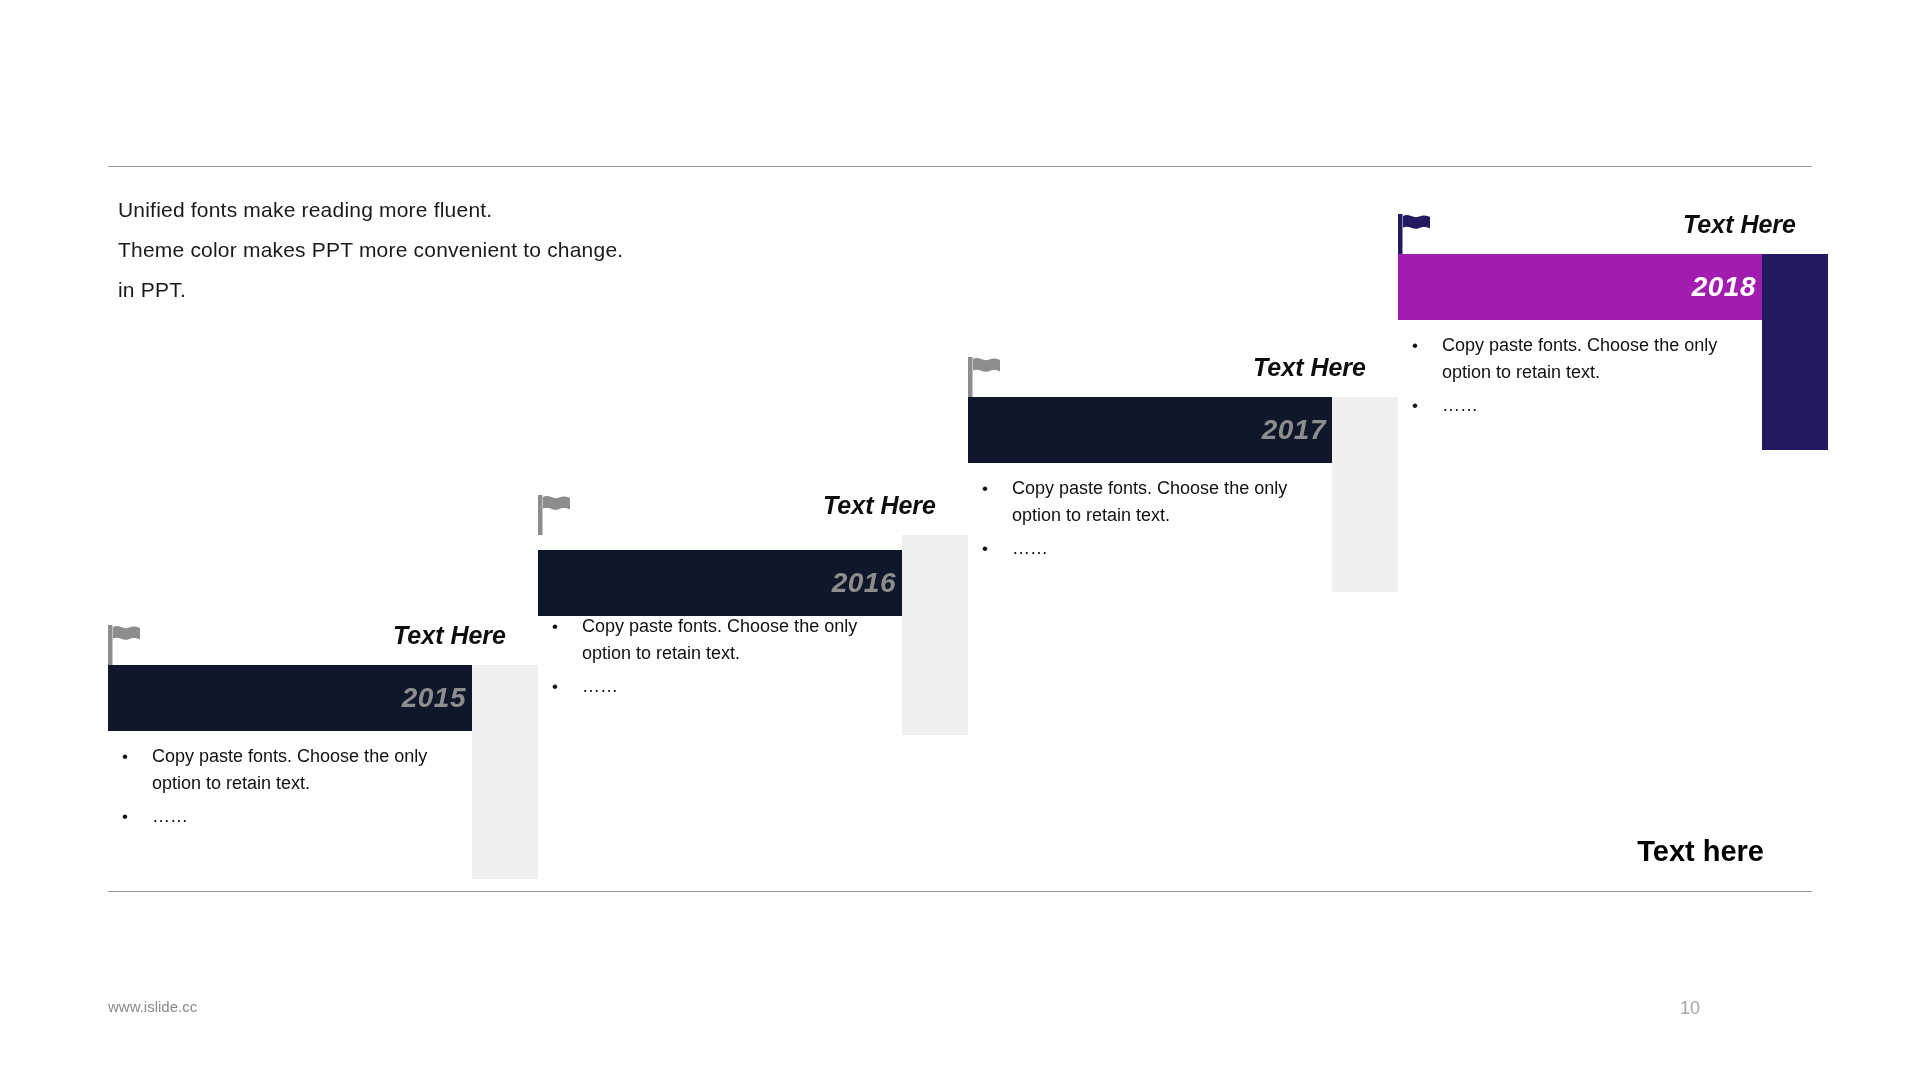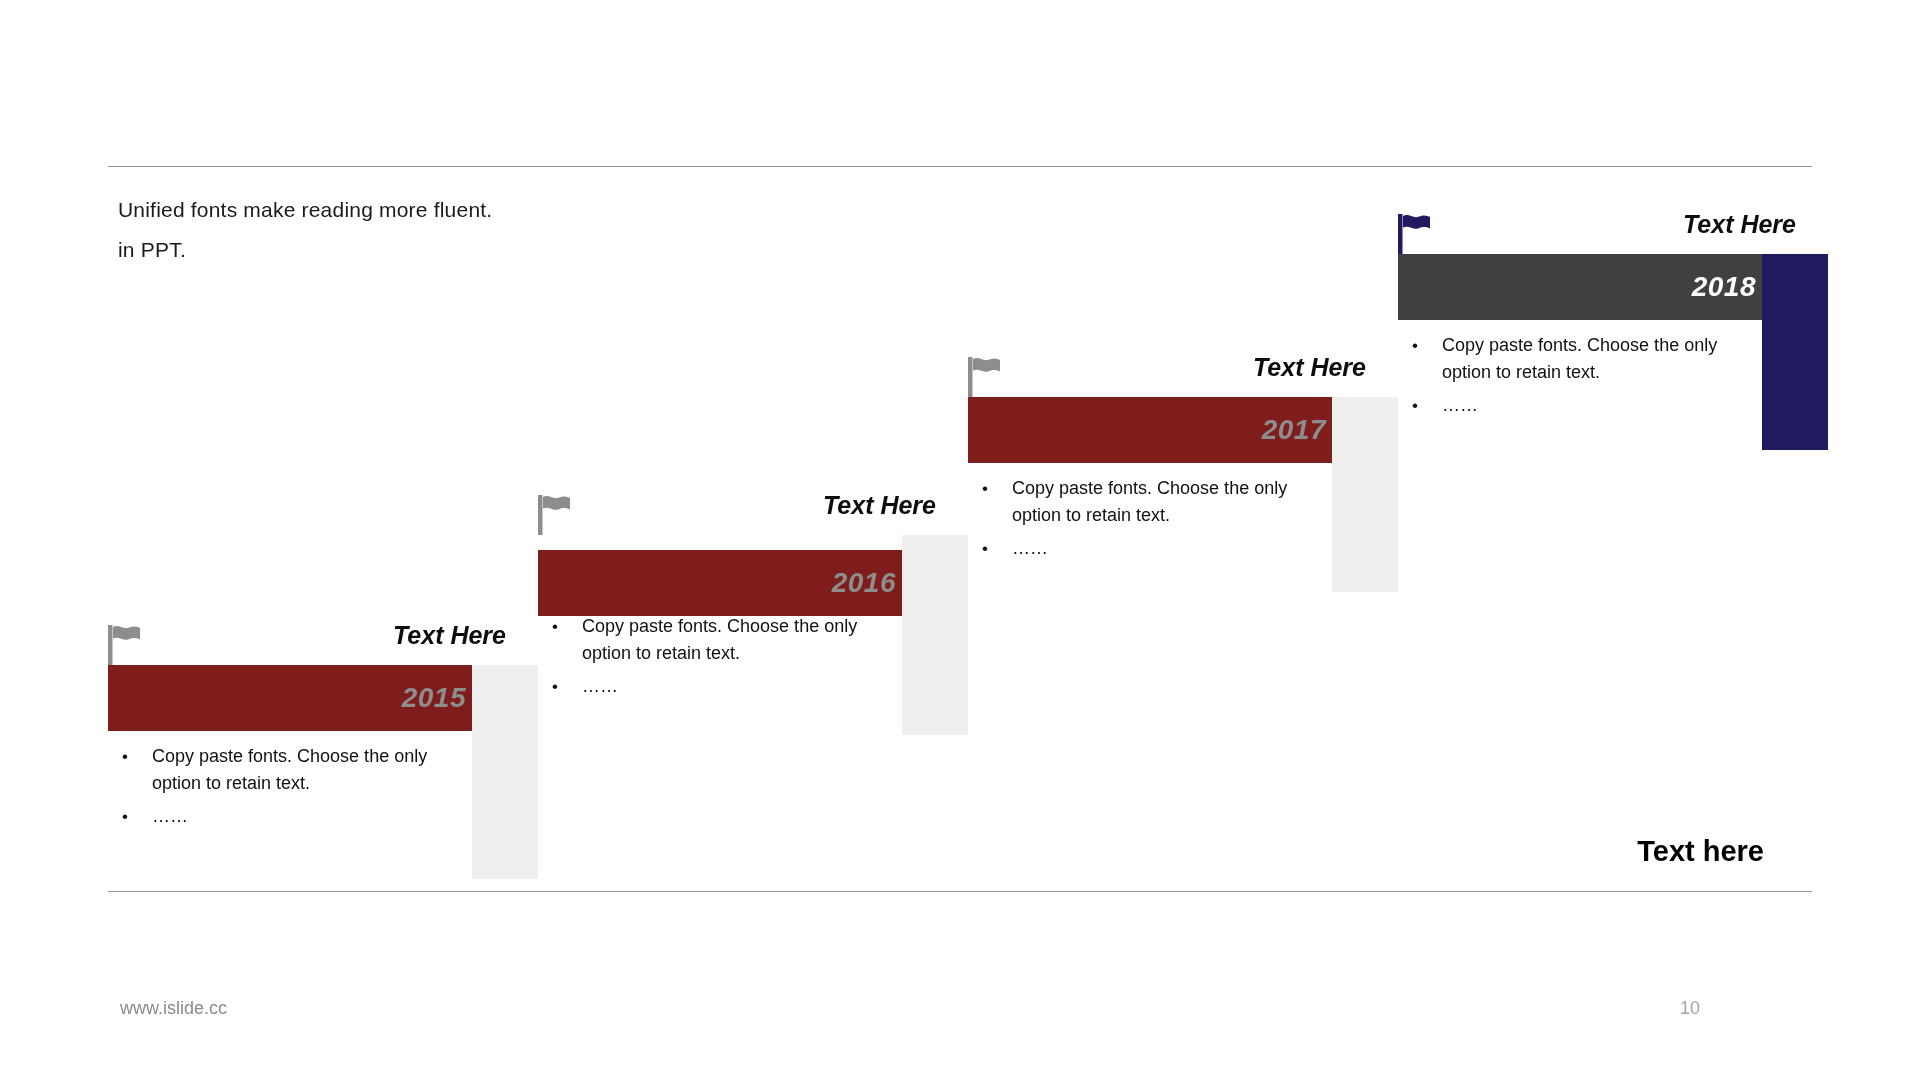--- a/index.html
+++ b/index.html
@@ -119,26 +119,26 @@
     flex: 0 0 auto;
     width: 30px;
     text-align: left;
     padding-left: 8px;
     font-size: 17px;
     line-height: 27px;
   }
   .bullet-text { flex: 1 1 auto; }
 
   
-  .step.light .step-header { background: #7f1d1d; }
+  .step.light .step-header { background: #0f172a; }
   .step.light .step-strip  { background: #efefef; }
   .step.light .step-year   { color: #8d8d8d; }
 
   
-  .step.accent .step-header { background: #404040; }
+  .step.accent .step-header { background: #a21caf; }
   .step.accent .step-strip  { background: #211a5e; }
   .step.accent .step-year   { color: #ffffff; }
 
   
   #summary-title {
     position: absolute;
     right: 108px;
     top: 835px;
     font-size: 29px;
     font-weight: bold;
@@ -152,42 +152,43 @@
     width: 470px;
     font-size: 19px;
     line-height: 35px;
     text-align: right;
     color: #111111;
   }
 
   
   #footer-site {
     position: absolute;
-    left: 120px;
+    left: 108px;
     top: 998px;
-    font-size: 18px;
+    font-size: 15px;
     color: #8a8a8a;
   }
   #footer-page {
     position: absolute;
     right: 172px;
     top: 998px;
     font-size: 18px;
     color: #a5a5a5;
   }
 </style>
 </head>
 <body>
 
 <div id="slide">
 
   <div class="rule" id="rule-top"></div>
 
   <div id="intro">
     <p>Unified fonts make reading more fluent.</p>
+    <p>Theme color makes PPT more convenient to change.</p>
     <p>in PPT.</p>
   </div>
 
   <div class="step light" id="step-0" style="left:108px; top:665px; width:430px;">
     <span class="flag">
       <svg width="34" height="40" viewBox="0 0 34 40" aria-hidden="true">
         <rect x="0" y="0" width="4.5" height="40" fill="#8d8d8d"></rect>
         <path d="M5 2 C11 -1.2, 15 5.2, 21 2.6 C26 0.5, 29.5 1.6, 32 3 L32 14.5
                  C29.5 13.2, 26 12.2, 21 14.2 C15 16.8, 11 10.6, 5 13.6 Z" fill="#8d8d8d"></path>
       </svg>

